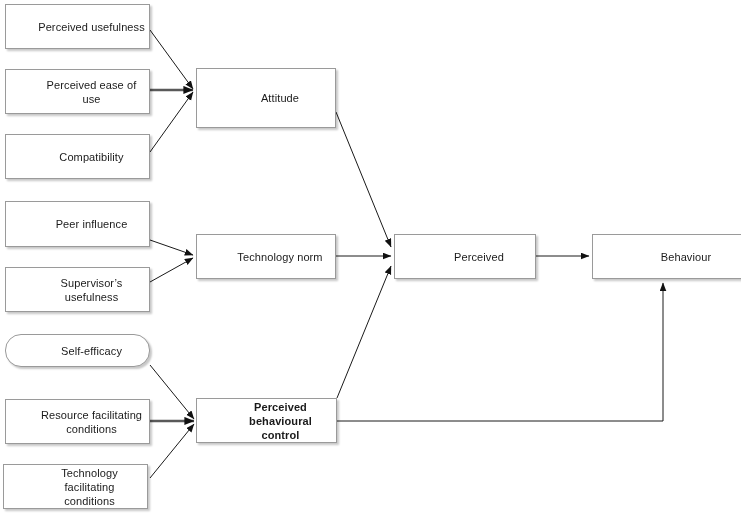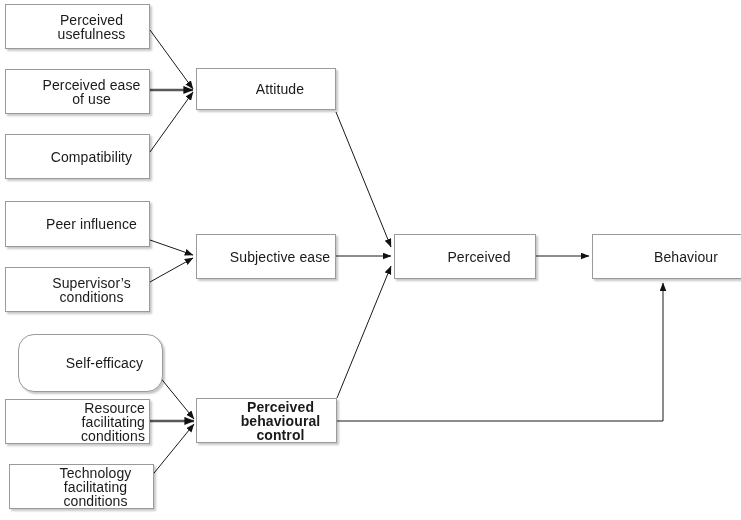--- a/index.html
+++ b/index.html
@@ -34,21 +34,21 @@
     box-shadow: 2px 2px 2px rgba(0,0,0,0.22);
     display: flex;
     align-items: center;
     justify-content: center;
     text-align: center;
     z-index: 2;
   }
   .node .node-label {
     display: block;
     font-family: "Liberation Sans", sans-serif;
-    font-size: 14px;
+    font-size: 11px;
     line-height: 14px;
     color: #1a1a1a;
     letter-spacing: 0.1px;
     padding: 0 4px;
     white-space: pre-line;
     margin-left: 28px;
   }
 </style>
 </head>
 <body>
@@ -95,43 +95,43 @@
 
   <div class="node" style="left:5px; top:134px; width:145px; height:45px;">
     <span class="node-label">Compatibility</span>
   </div>
 
   <div class="node" style="left:5px; top:201px; width:145px; height:46px;">
     <span class="node-label">Peer influence</span>
   </div>
 
   <div class="node" style="left:5px; top:267px; width:145px; height:45px;">
-    <span class="node-label">Supervisor’s conditions</span>
+    <span class="node-label">Supervisor’s usefulness</span>
   </div>
 
-  <div class="node" style="left:18px; top:334px; width:145px; height:58px;border-radius:16px;">
+  <div class="node" style="left:5px; top:334px; width:145px; height:33px;border-radius:16px;">
     <span class="node-label">Self-efficacy</span>
   </div>
 
-  <div class="node" style="left:5px; top:399px; width:145px; height:45px;text-align:right;">
+  <div class="node" style="left:5px; top:399px; width:145px; height:45px;">
     <span class="node-label">Resource facilitating
 conditions</span>
   </div>
 
-  <div class="node" style="left:9px; top:464px; width:145px; height:45px;">
+  <div class="node" style="left:3px; top:464px; width:145px; height:45px;">
     <span class="node-label">Technology facilitating
 conditions</span>
   </div>
 
-  <div class="node" style="left:196px; top:68px; width:140px; height:42px;">
+  <div class="node" style="left:196px; top:68px; width:140px; height:60px;">
     <span class="node-label">Attitude</span>
   </div>
 
   <div class="node" style="left:196px; top:234px; width:140px; height:45px;">
-    <span class="node-label">Subjective ease</span>
+    <span class="node-label">Technology norm</span>
   </div>
 
   <div class="node" style="left:196px; top:398px; width:141px; height:45px;font-weight:bold;">
     <span class="node-label">Perceived behavioural
 control</span>
   </div>
 
   <div class="node" style="left:394px; top:234px; width:142px; height:45px;">
     <span class="node-label">Perceived</span>
   </div>

